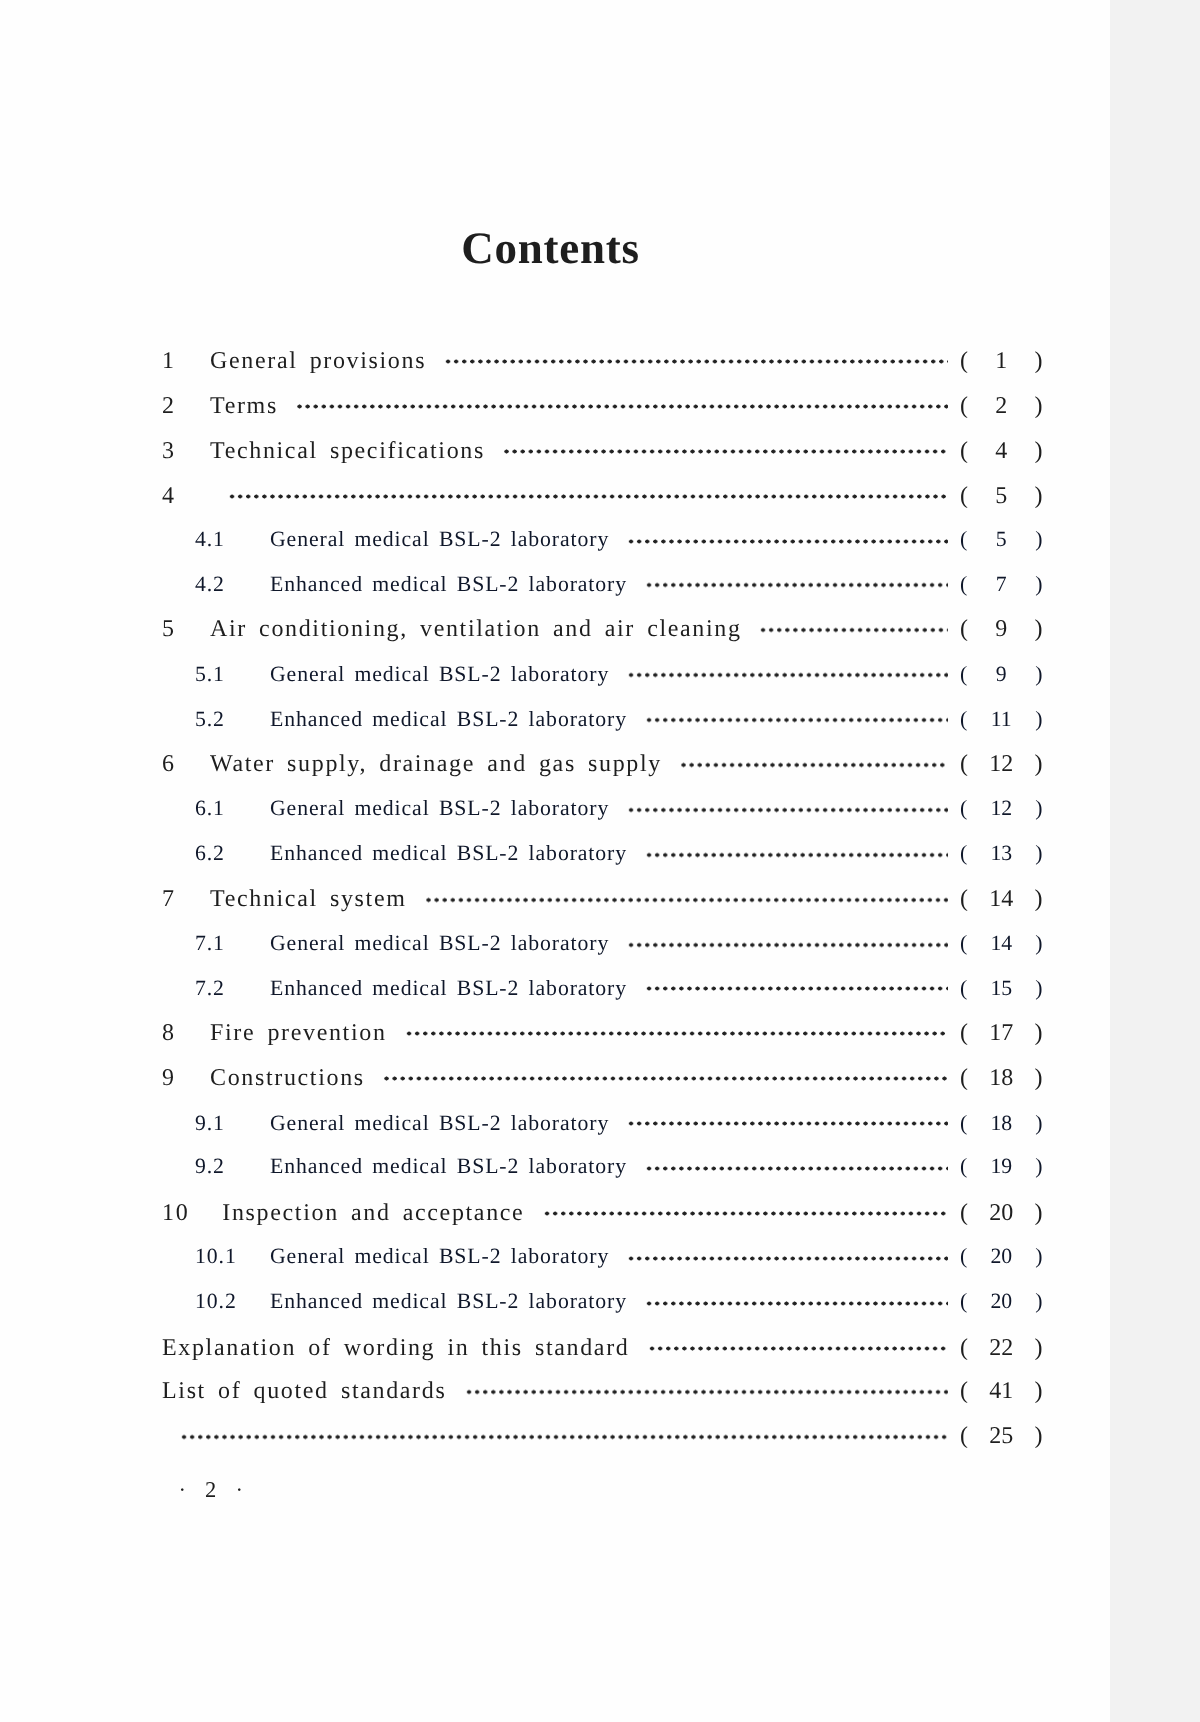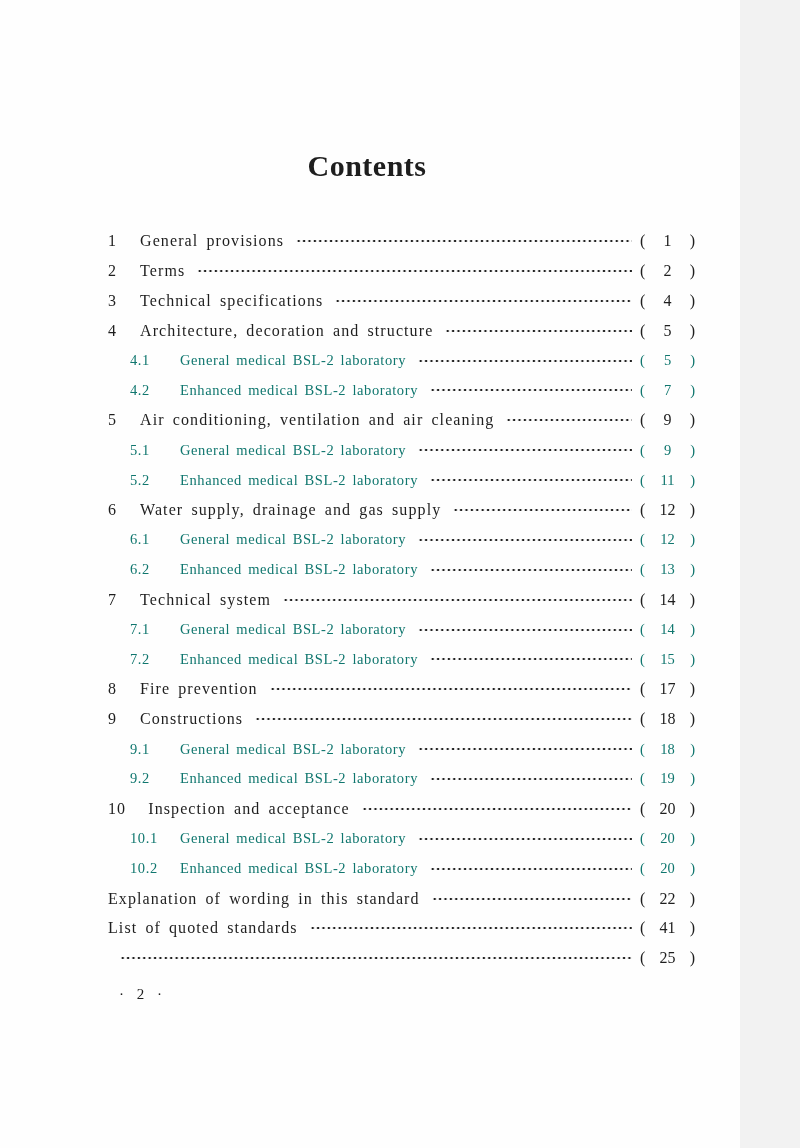--- a/index.html
+++ b/index.html
@@ -36,21 +36,21 @@
     height: 29.9px;
     font-size: 16px;
     letter-spacing: 1.1px;
     word-spacing: 3px;
     white-space: nowrap;
   }
   .toc-row.sub {
     font-size: 14.5px;
     letter-spacing: 0.6px;
     word-spacing: 2px;
-    color: #0f766e;
+    color: #0f172a;
   }
   .num {
     flex: 0 0 auto;
     display: inline-block;
   }
   .toc-row.main .num { min-width: 10px; margin-right: 22px; }
   .toc-row.sub  .num { margin-left: 22px; min-width: 50px; margin-right: 0; }
   .label { flex: 0 0 auto; text-align: right; }
   .leader {
     flex: 1 1 auto;
@@ -115,21 +115,20 @@
     <span class="label">Technical specifications</span>
     <span class="leader"></span>
     <span class="pagecol">
       <span>(</span>
       <span class="pnum">4</span>
       <span>)</span>
     </span>
   </div>
       <div class="toc-row main">
     <span class="num">4</span>
-    <span class="label">Architecture, decoration and structure</span>
     <span class="leader"></span>
     <span class="pagecol">
       <span>(</span>
       <span class="pnum">5</span>
       <span>)</span>
     </span>
   </div>
       <div class="toc-row sub">
     <span class="num">4.1</span>
     <span class="label">General medical BSL-2 laboratory</span>

